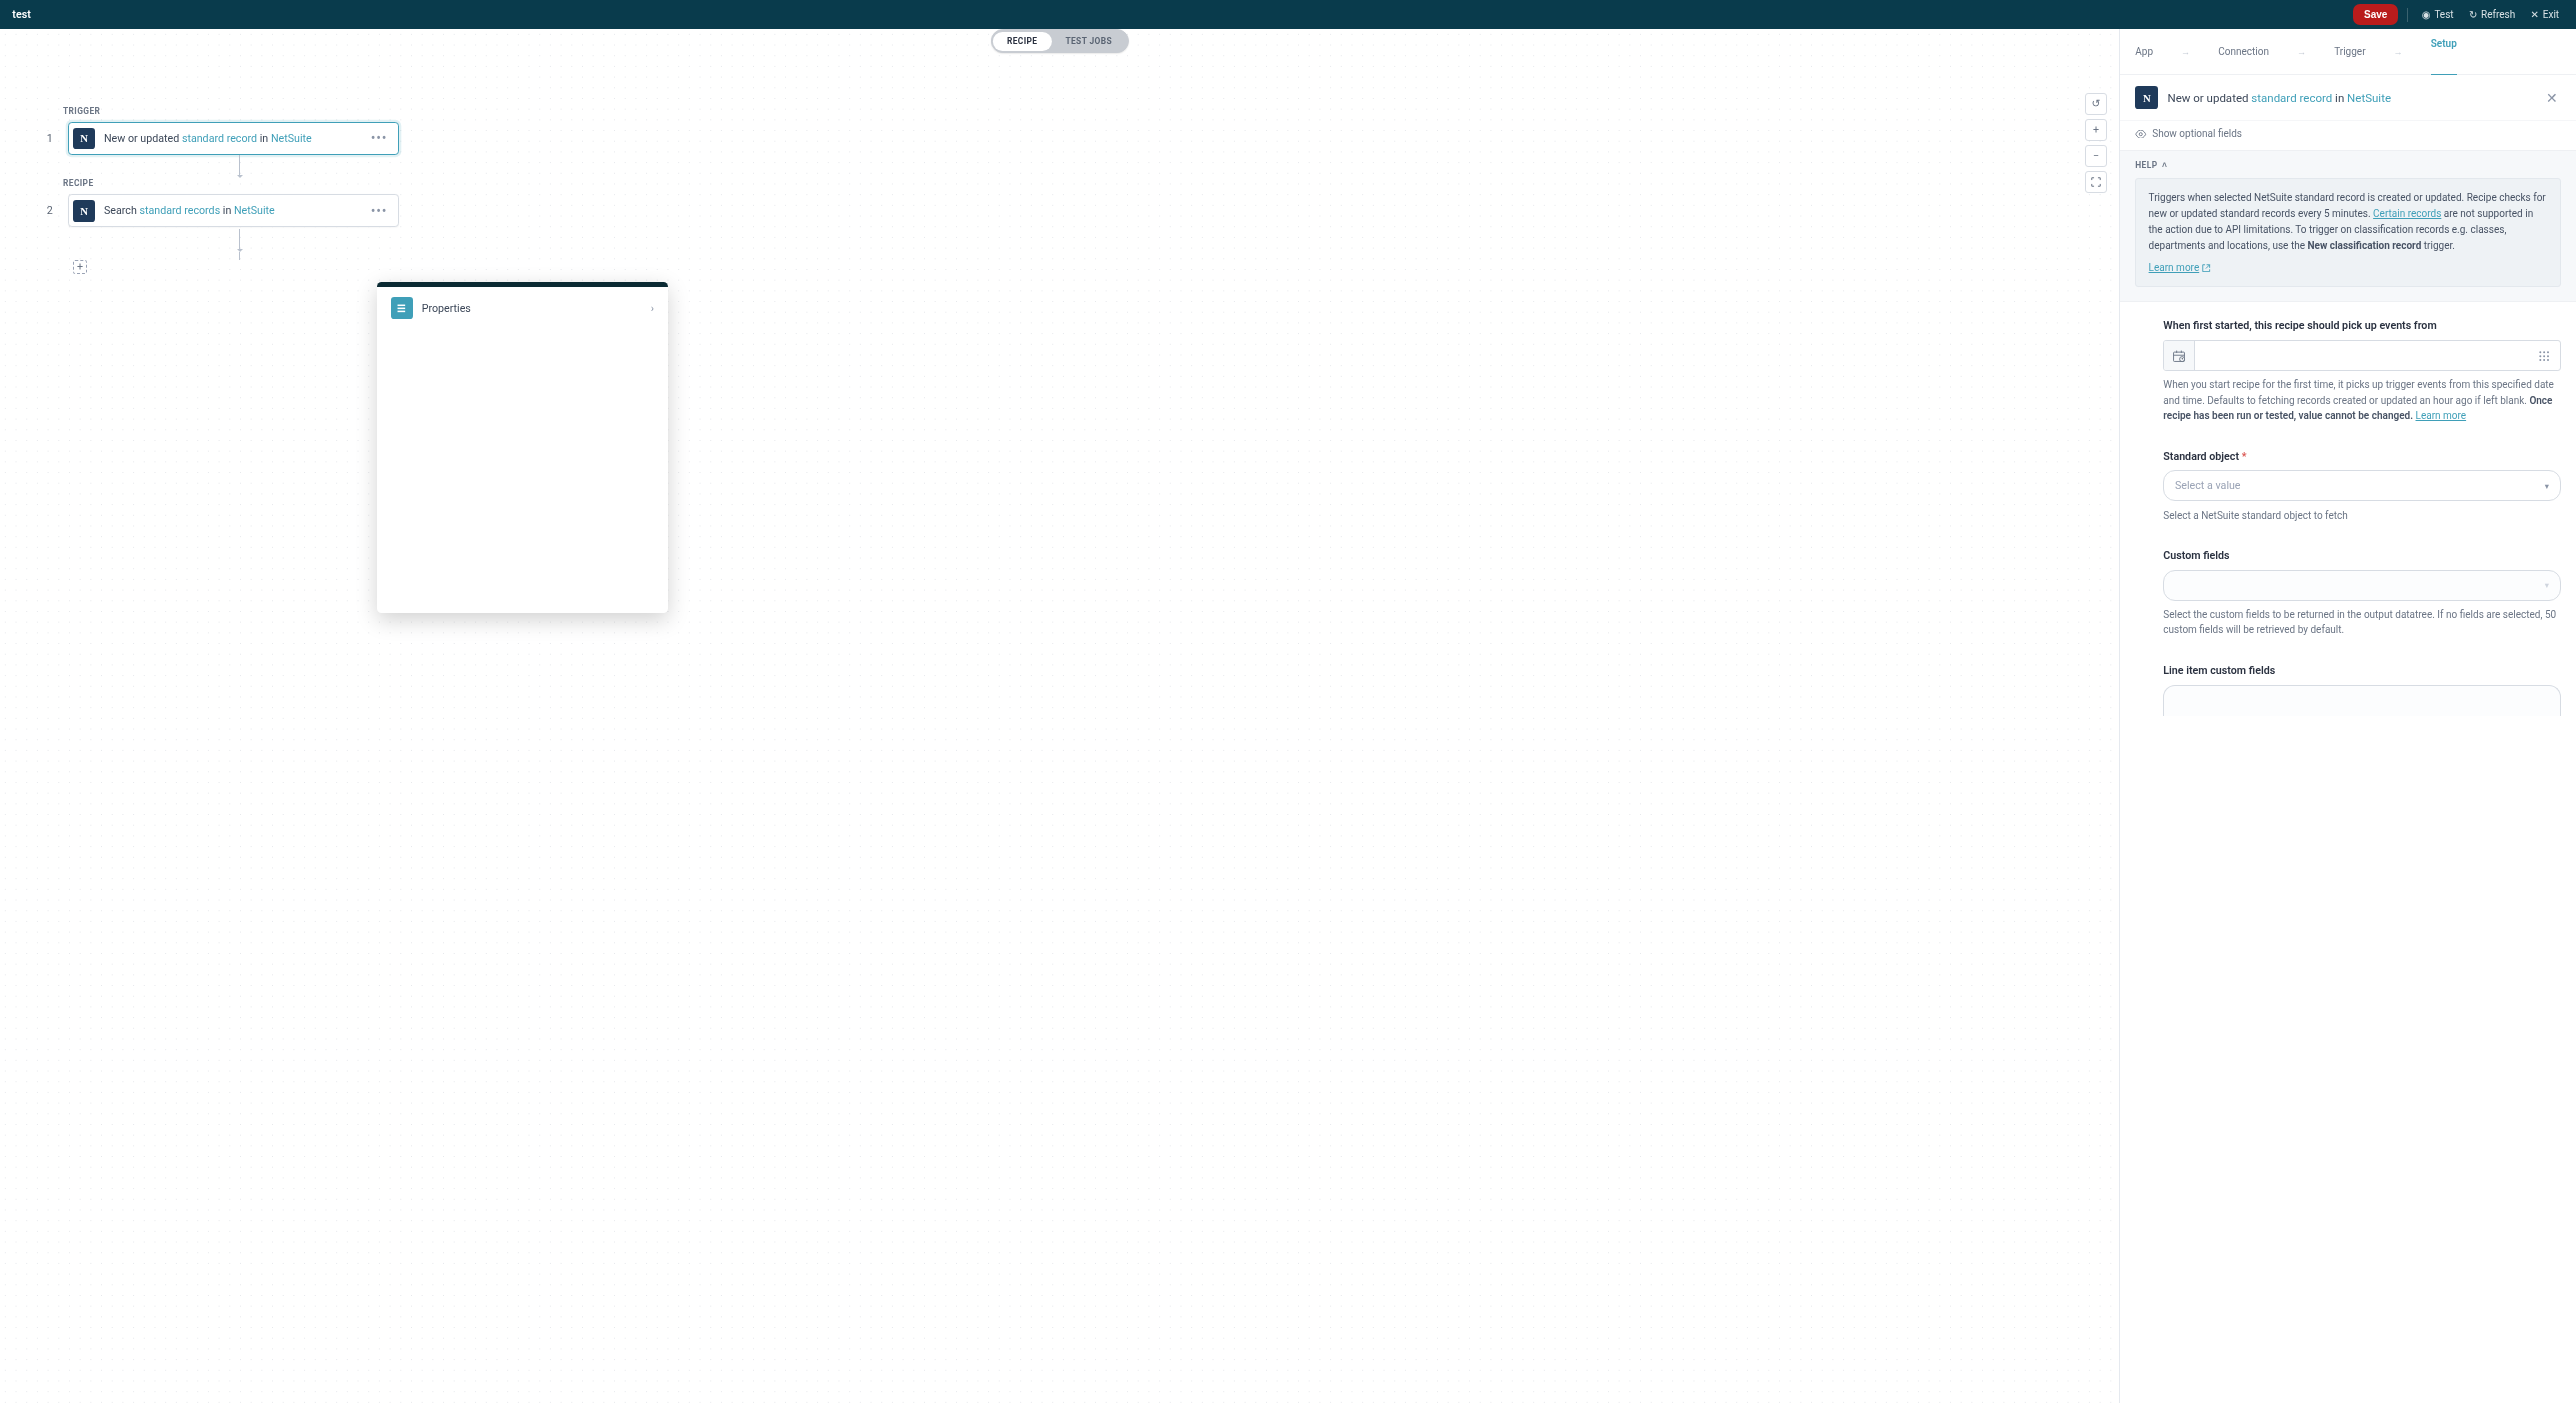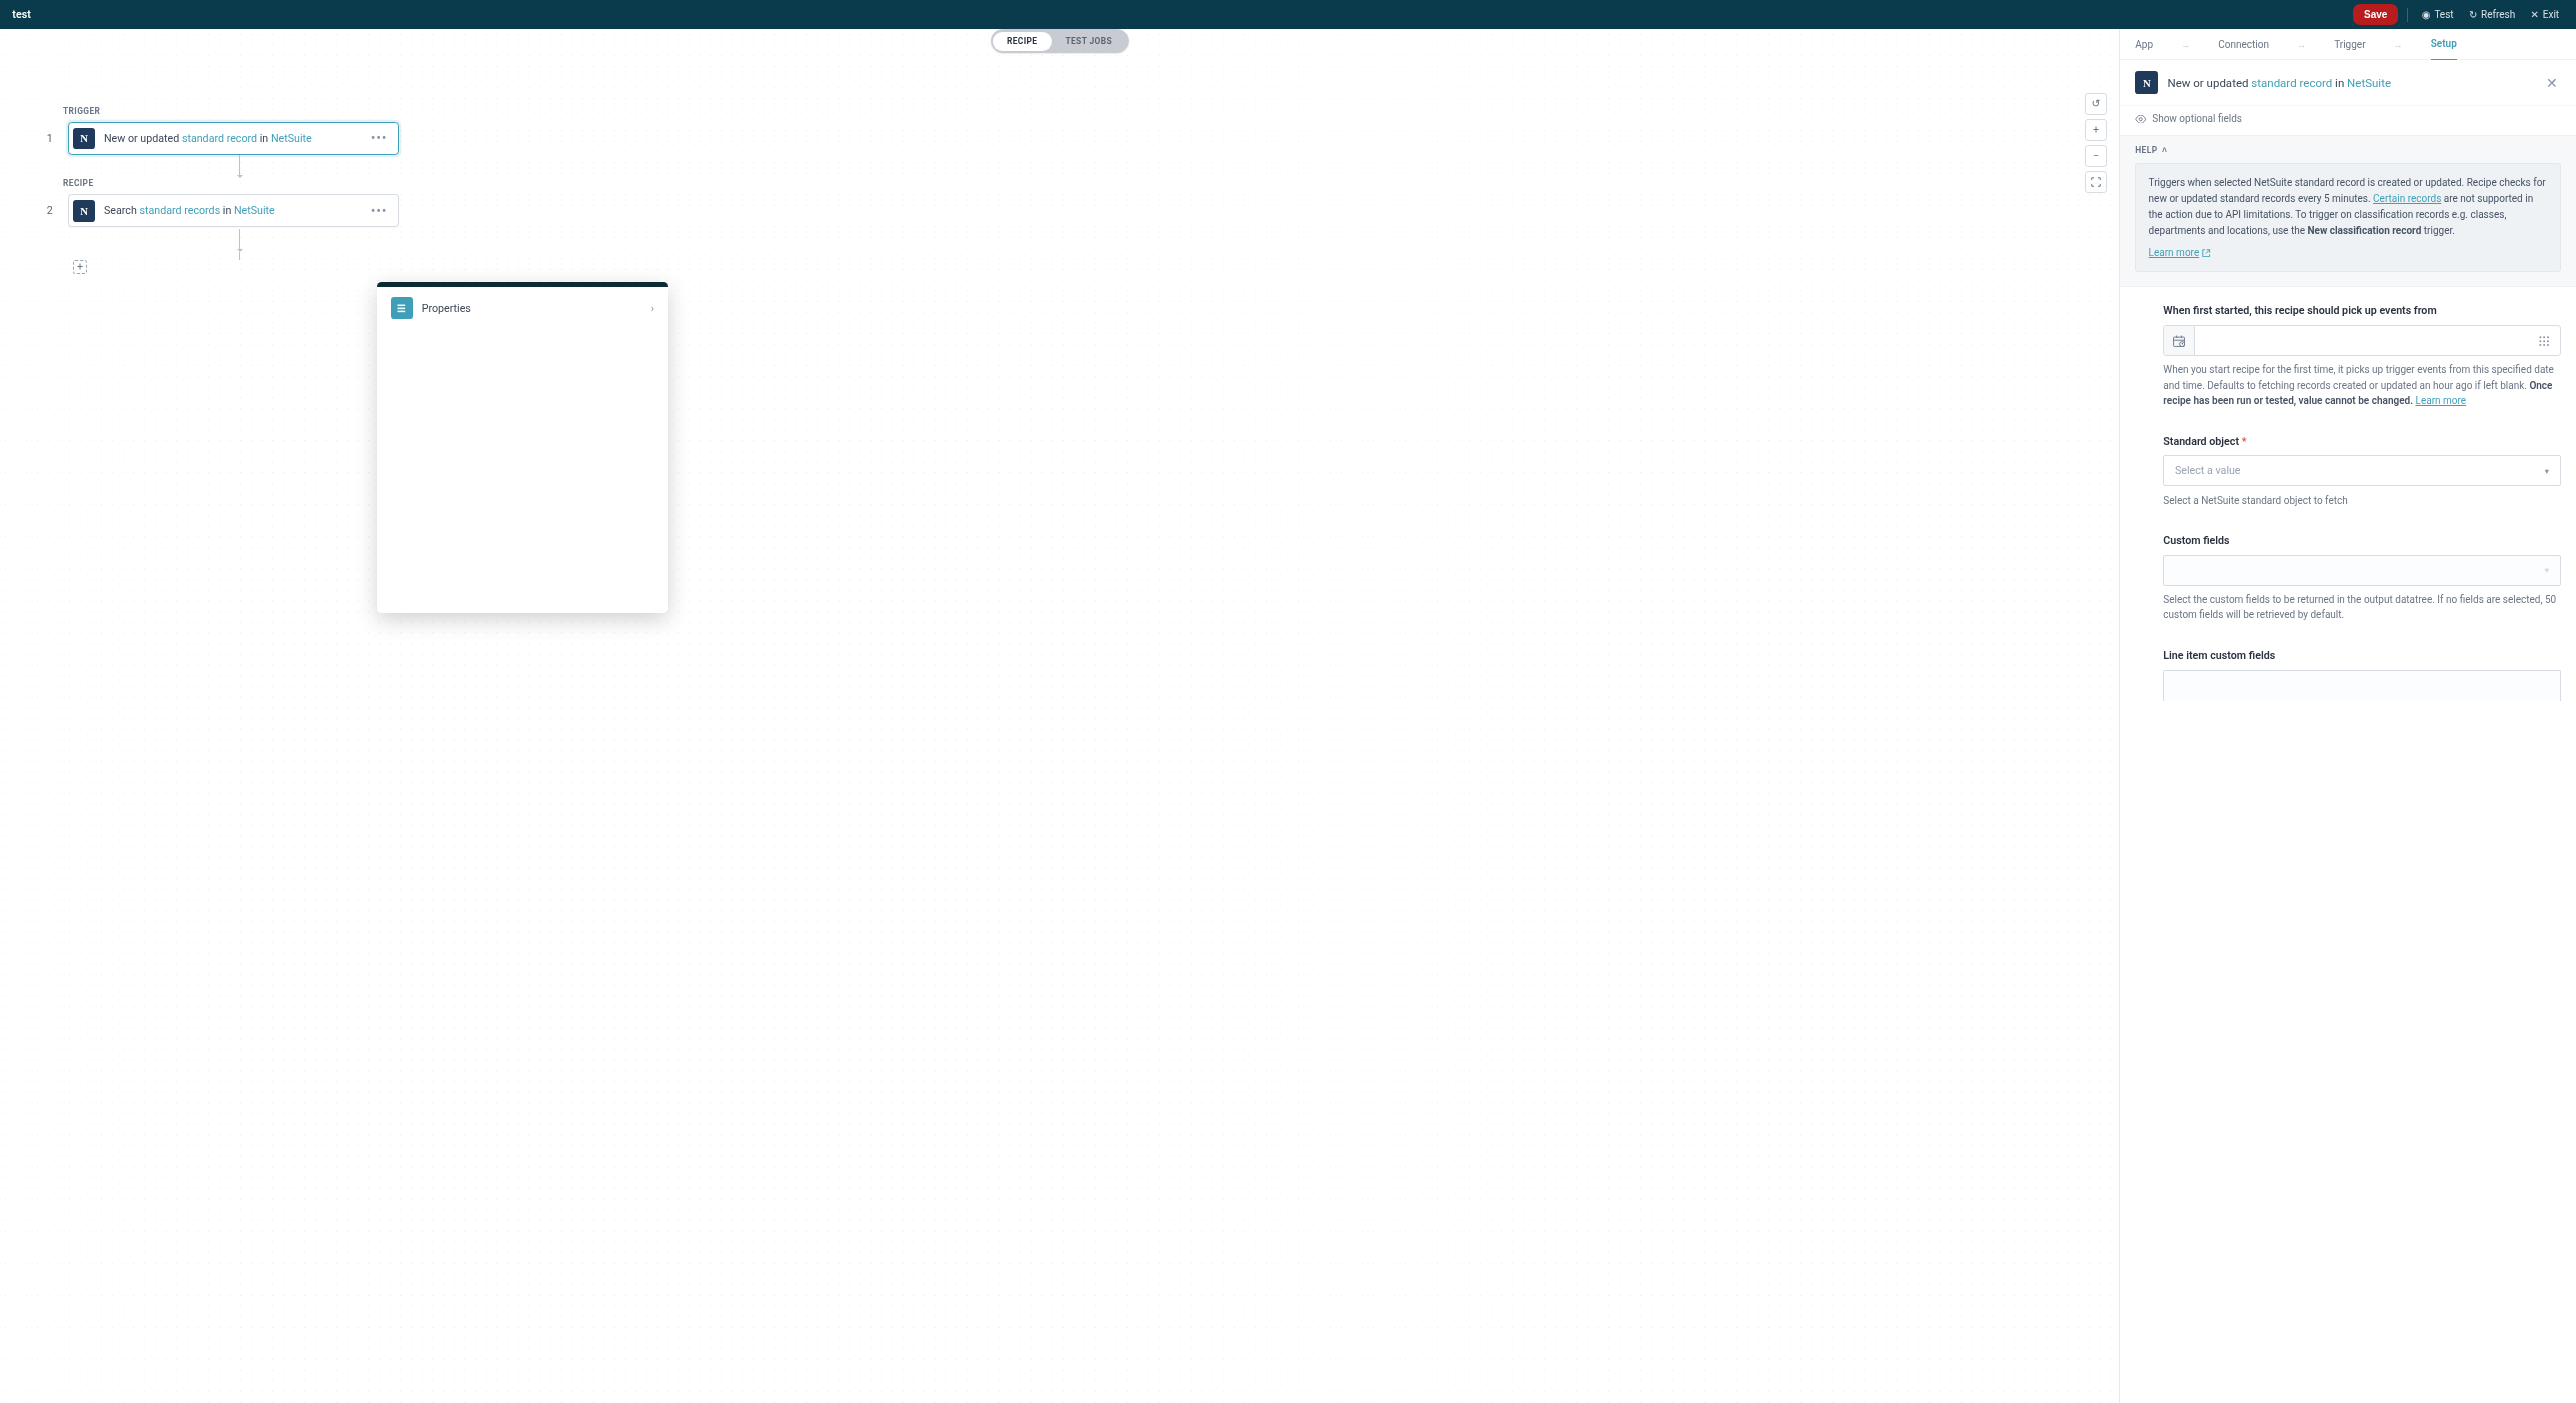--- a/index.html
+++ b/index.html
@@ -40,21 +40,21 @@
 .pill-tag { display: inline-block; border: 0.8px solid #d7dce3; border-radius: 2.3px; padding: 0.8px 5.4px; font-family: ui-monospace, monospace; font-size: 9.2px; color: #475264; }
 .rd-collapse { position: absolute; right: 10.7px; top: 12.3px; color: #8a94a6; cursor: pointer; }
 .rd-item { padding: 10.7px 14px; display: flex; align-items: center; gap: 9.2px; cursor: pointer; }
 .rd-icon { width: 21.5px; height: 21.5px; background: #3f9fb8; border-radius: 3.1px; display: flex; align-items: center; justify-content: center; color: #fff; }
 .rd-name { flex: 1; color: #3c4758; font-size: 10.7px; }
 .rd-chev { color: #8a94a6; }
 .rd-spacer { height: 284px; }
 .sidepanel { width: 457px; background: #fff; border-left: 0.8px solid #e5e9ef; display: flex; flex-direction: column; overflow: hidden; }
 .crumbs { display: flex; align-items: center; gap: 28px; padding: 9.2px 15.3px; border-bottom: 0.8px solid #eef0f3; font-size: 10px; }
 .crumb { color: #6b7585; cursor: pointer; }
-.crumb.active { color: #3f9fb8; font-weight: 600; border-bottom: 1.5px solid #3f9fb8; padding-bottom: 10px; margin-bottom: -10px; }
+.crumb.active { color: #3f9fb8; font-weight: 600; border-bottom: 1.5px solid #3f9fb8; padding-bottom: 25px; margin-bottom: -10px; }
 .crumb-arrow { color: #c5cbd5; font-size: 9.2px; }
 .panel-head { display: flex; align-items: center; gap: 9.2px; padding: 10.7px 15.3px; border-bottom: 0.8px solid rgba(238,240,243,0.6); }
 .panel-title { flex: 1; font-size: 11.5px; color: #3c4758; }
 .panel-title .link { color: #3f9fb8; }
 .close-x { color: #8a94a6; font-size: 14px; cursor: pointer; padding: 3.1px; }
 .opt-fields { padding: 7.7px 15.3px 10.7px; font-size: 10px; color: #6b7585; display: flex; align-items: center; gap: 5.4px; cursor: pointer; }
 .help-section { background: #f6f8fa; border-top: 0.8px solid #eef0f3; border-bottom: 0.8px solid #eef0f3; }
 .help-toggle { padding: 9.2px 15.3px 7.7px; font-size: 8.4px; font-weight: 700; letter-spacing: 0.4px; color: #6b7585; display: flex; align-items: center; gap: 4.6px; cursor: pointer; text-align: right; }
 .help-body { margin: 0 15.3px 14px; padding: 10.7px 12.3px; background: #eef2f5; border: 0.8px solid #e3e8ed; border-radius: 3.1px; font-size: 10px; line-height: 1.6; color: #475264; }
 .help-body a { color: #3f9fb8; text-decoration: underline; cursor: pointer; }
@@ -63,21 +63,21 @@
 .form-group { margin-bottom: 26px; margin-left: 28px; }
 .form-label { font-size: 10.7px; font-weight: 600; color: #2a3140; margin-bottom: 7.7px; display: block; }
 .req { color: #d9534f; }
 .date-input-wrap { display: flex; border: 0.8px solid #d7dce3; border-radius: 3.1px; overflow: hidden; height: 31px; }
 .date-icon { width: 31px; background: #f6f8fa; border-right: 0.8px solid #d7dce3; display: flex; align-items: center; justify-content: center; color: #6b7585; }
 .date-field { flex: 1; border: none; padding: 0 9.2px; font-size: 10.7px; outline: none; }
 .grip { width: 31px; display: flex; align-items: center; justify-content: center; color: #8a94a6; cursor: pointer; }
 .help-text { font-size: 10px; color: #6b7585; margin-top: 6.1px; line-height: 1.55; }
 .help-text b { color: #475264; font-weight: 600; }
 .help-text a { color: #3f9fb8; text-decoration: underline; cursor: pointer; }
-.select { border: 0.8px solid #d7dce3; border-radius: 2px; height: 31px; display: flex; align-items: center; padding: 0 10.7px; justify-content: space-between; cursor: pointer; background: #fff; }
+.select { border: 0.8px solid #d7dce3; border-radius: 12px; height: 31px; display: flex; align-items: center; padding: 0 10.7px; justify-content: space-between; cursor: pointer; background: #fff; }
 .select.disabled { background: #fcfdfe; cursor: default; }
 .placeholder { color: #9aa3b5; }
 .chev-down { color: #8a94a6; font-size: 8.4px; }
 svg { display: block; }
 </style>
 </head>
 <body>
 
 <div class="app">
   <div class="topbar">

